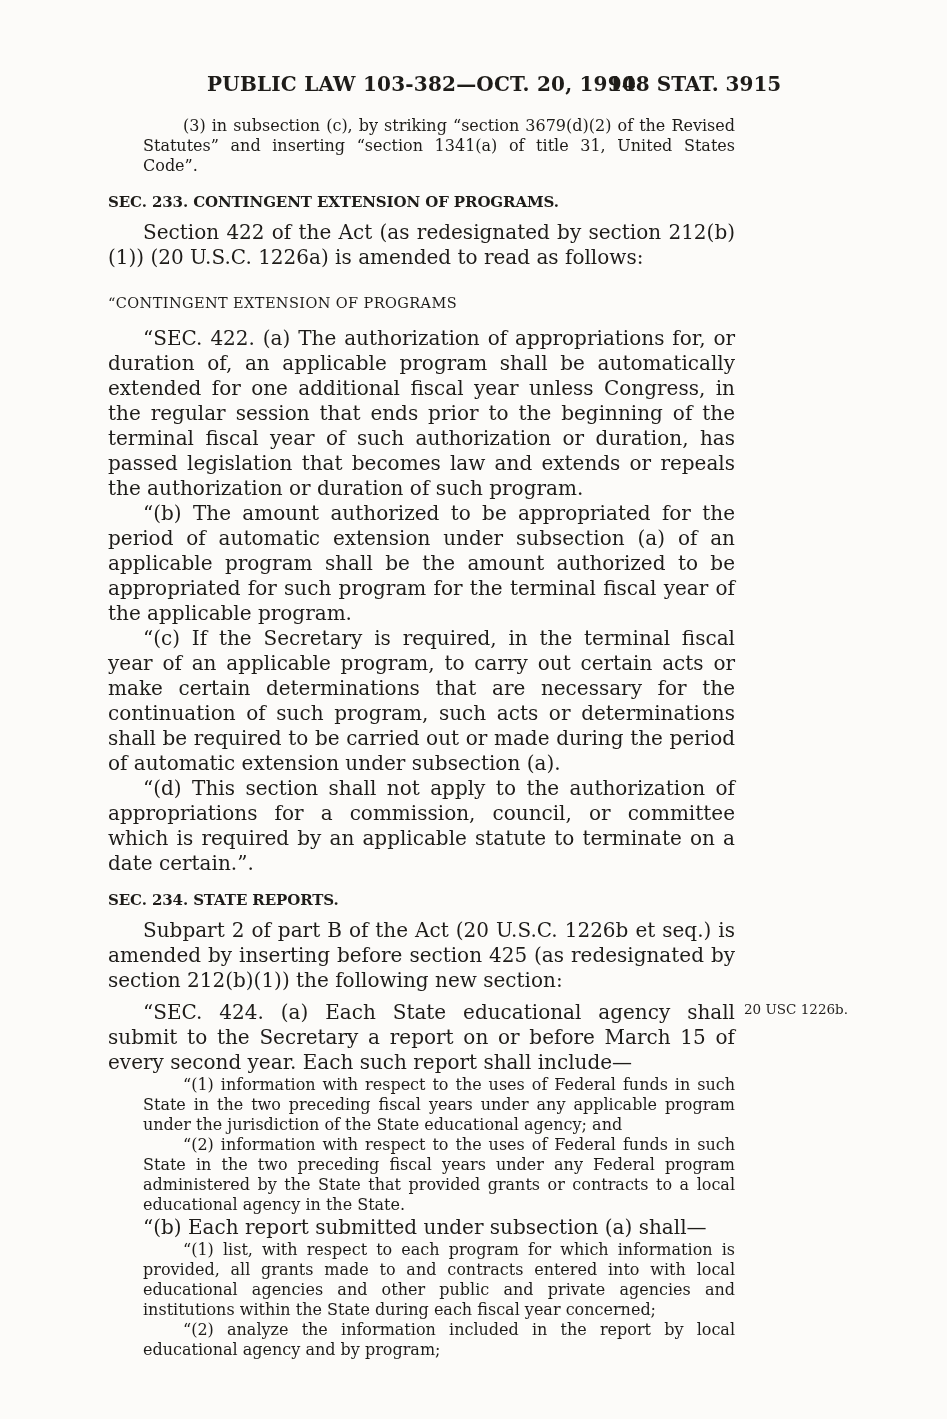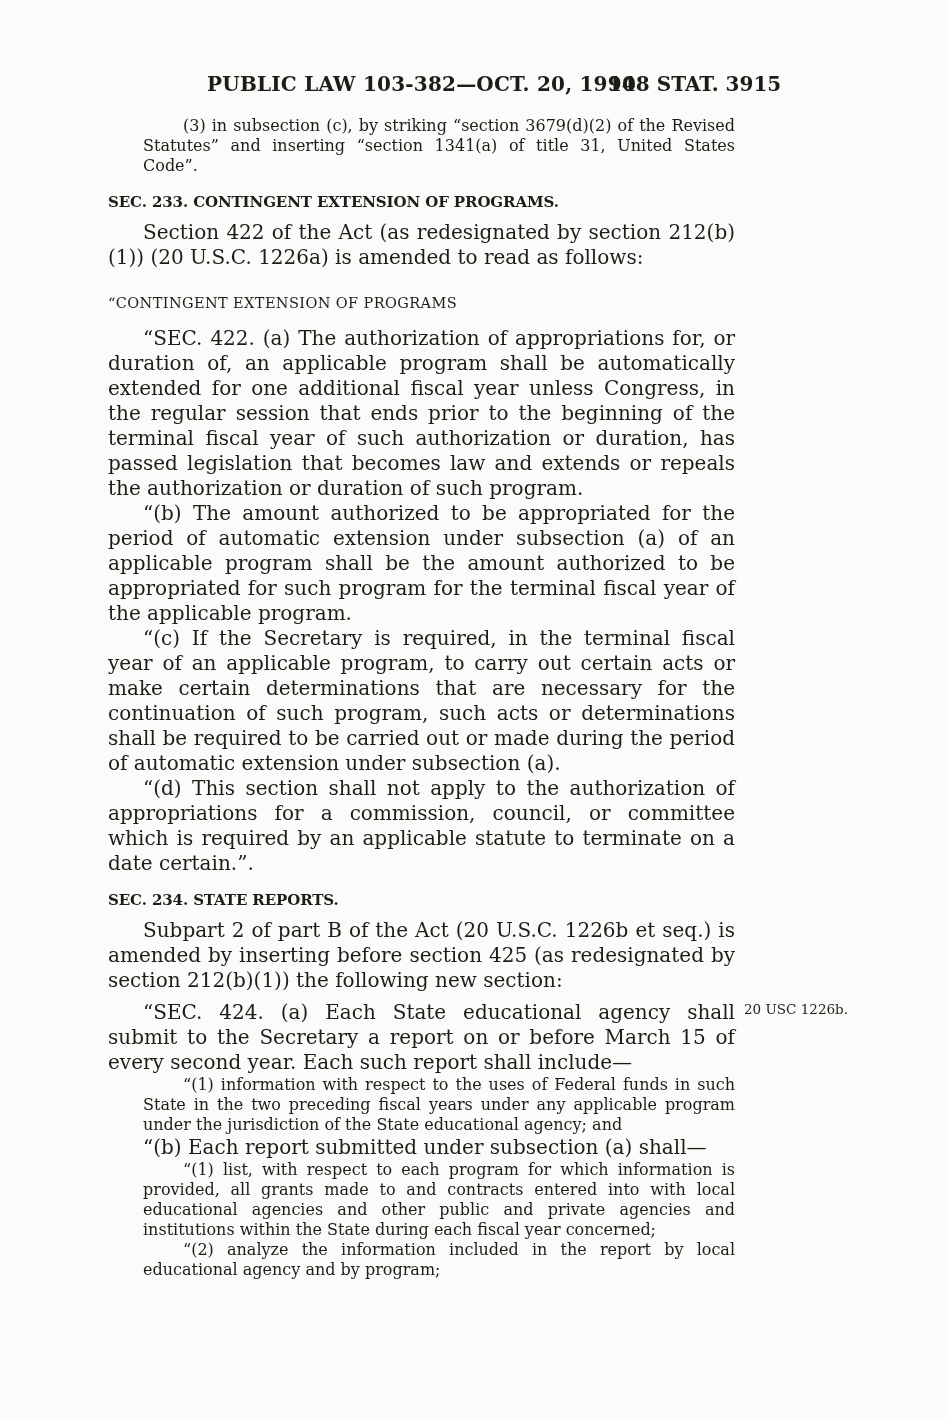--- a/index.html
+++ b/index.html
@@ -111,20 +111,21 @@
 
     <p class="para">Subpart 2 of part B of the Act (20 U.S.C. 1226b et seq.) is amended by inserting before section 425 (as redesignated by section 212(b)(1)) the following new section:</p>
 
 
     <div class="para-wrap">
       <p class="para">“SEC. 424. (a) Each State educational agency shall submit to the Secretary a report on or before March 15 of every second year. Each such report shall include—</p>
       <span class="margin-note">20 USC 1226b.</span>
     </div>
 
     <p class="item">“(1) information with respect to the uses of Federal funds in such State in the two preceding fiscal years under any applicable program under the jurisdiction of the State educational agency; and</p>
+    <p class="item">“(2) information with respect to the uses of Federal funds in such State in the two preceding fiscal years under any Federal program administered by the State that provided grants or contracts to a local educational agency in the State.</p>
 
     <p class="para">“(b) Each report submitted under subsection (a) shall—</p>
 
     <p class="item">“(1) list, with respect to each program for which information is provided, all grants made to and contracts entered into with local educational agencies and other public and private agencies and institutions within the State during each fiscal year concerned;</p>
     <p class="item">“(2) analyze the information included in the report by local educational agency and by program;</p>
 
   </div>
 </div>
 
 </body></html>

